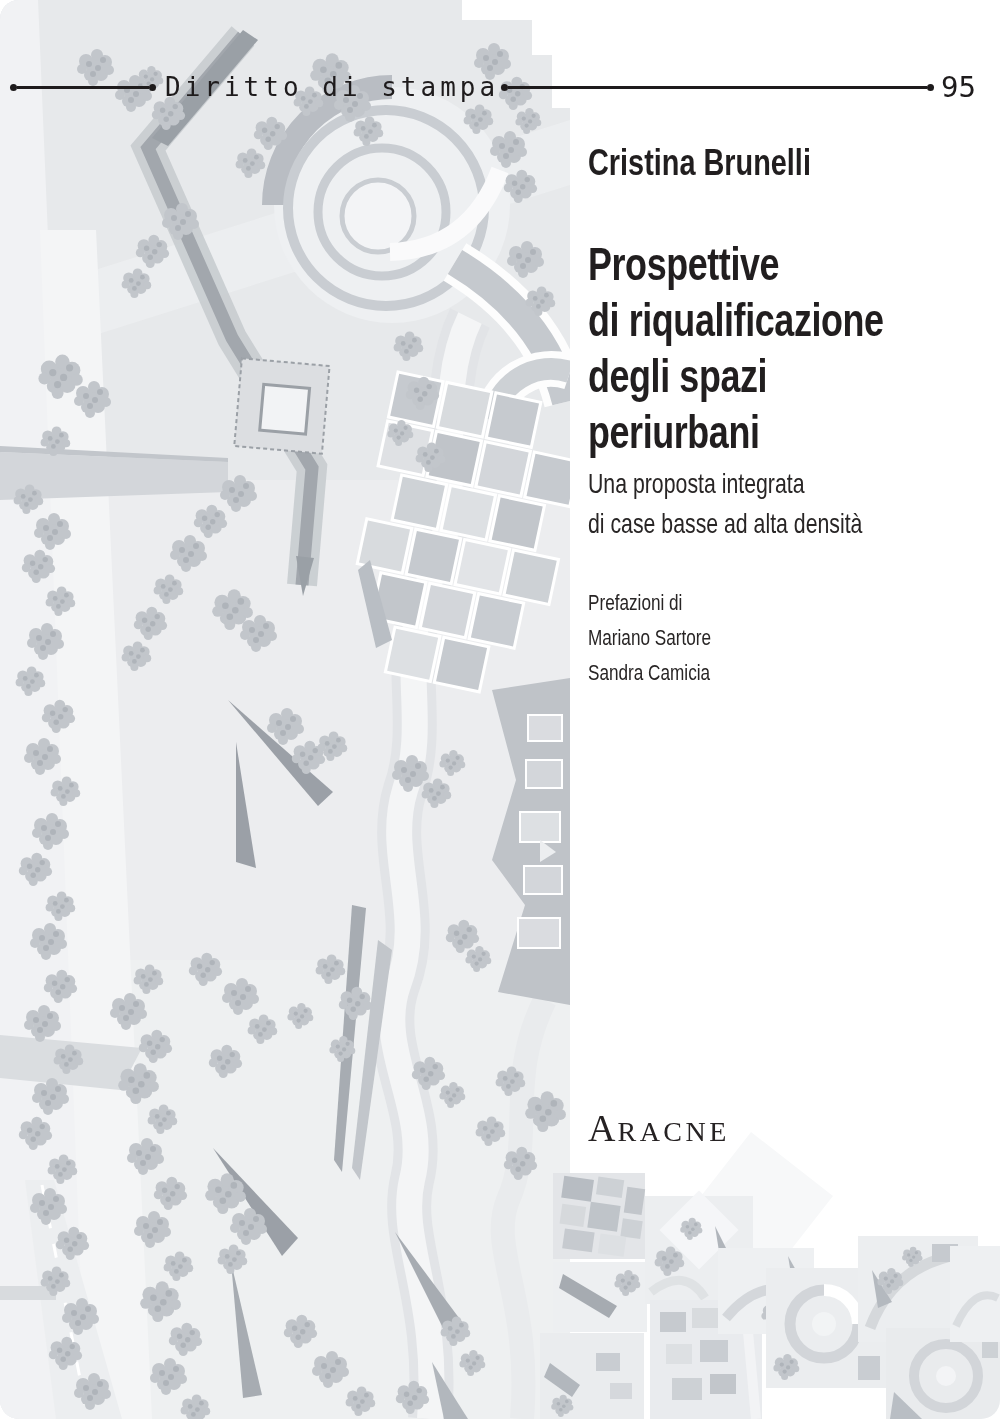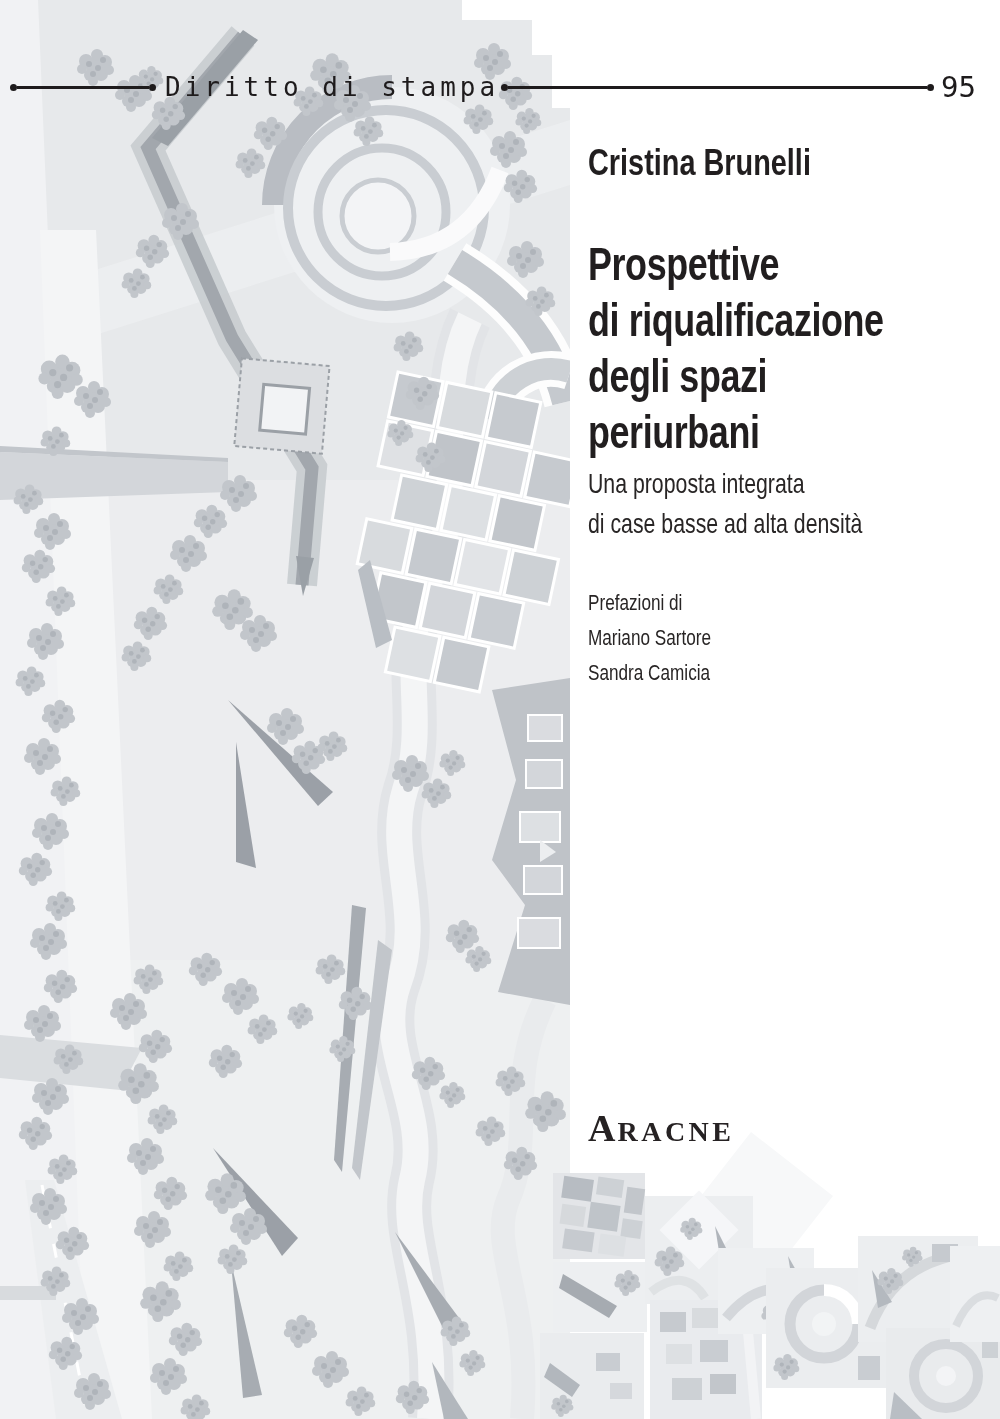--- a/index.html
+++ b/index.html
@@ -1,18 +1,18 @@
 <!DOCTYPE html>
 <html><head>
 <meta charset="utf-8">
 <style>
   html,body{margin:0;padding:0;background:#ffffff;}
   .page{
     position:relative;width:1000px;height:1419px;background:#ffffff;
-    overflow:hidden;font-family:"Liberation Sans",sans-serif;color:#1e1b1c;
+    overflow:hidden;font-family:"Liberation Sans",sans-serif;color:#1e1b1c;border-radius:19px;
   }
   .plan{position:absolute;left:0;top:0;width:1000px;height:1419px;}
 
   
   .series-header{
     position:absolute;top:72px;left:10px;right:24px;height:30px;
     display:flex;align-items:center;z-index:5;color:#1e1b1c;
   }
   .sh-dot{width:7px;height:7px;border-radius:50%;background:#1e1b1c;flex:0 0 auto;}
   .sh-rule{height:3px;background:#1e1b1c;flex:0 0 auto;}
@@ -26,21 +26,21 @@
   .sh-number{
     font-family:"DejaVu Sans Mono","Liberation Mono",monospace;
     font-size:29px;margin-left:7px;line-height:30px;
   }
 
   .text-block{position:absolute;left:588px;transform-origin:0 0;white-space:nowrap;z-index:5;}
   .author{top:142px;font-size:37px;font-weight:bold;color:#211e1f;transform:scaleX(.78);}
   .title{top:236px;font-size:46px;font-weight:bold;line-height:56px;color:#211e1f;transform:scaleX(.78);letter-spacing:-.5px;}
   .subtitle{top:464px;font-size:28px;line-height:40px;color:#282525;transform:scaleX(.76);font-weight:400;}
   .preface{top:585px;font-size:22px;line-height:35px;color:#282525;transform:scaleX(.78);}
-  .publisher{top:1106px;font-family:"Liberation Serif","DejaVu Serif",serif;font-weight:bold;color:#262223;}
+  .publisher{top:1106px;font-family:"Liberation Serif","DejaVu Serif",serif;font-weight:normal;color:#262223;}
   .publisher .initial{font-size:38px;letter-spacing:2px;}
   .publisher .rest{font-size:28px;letter-spacing:3.5px;}
 </style>
 </head>
 <body>
 
 <div class="page">
 
   <svg class="plan" viewBox="0 0 1000 1419" xmlns="http://www.w3.org/2000/svg" aria-hidden="true">
     <defs>

